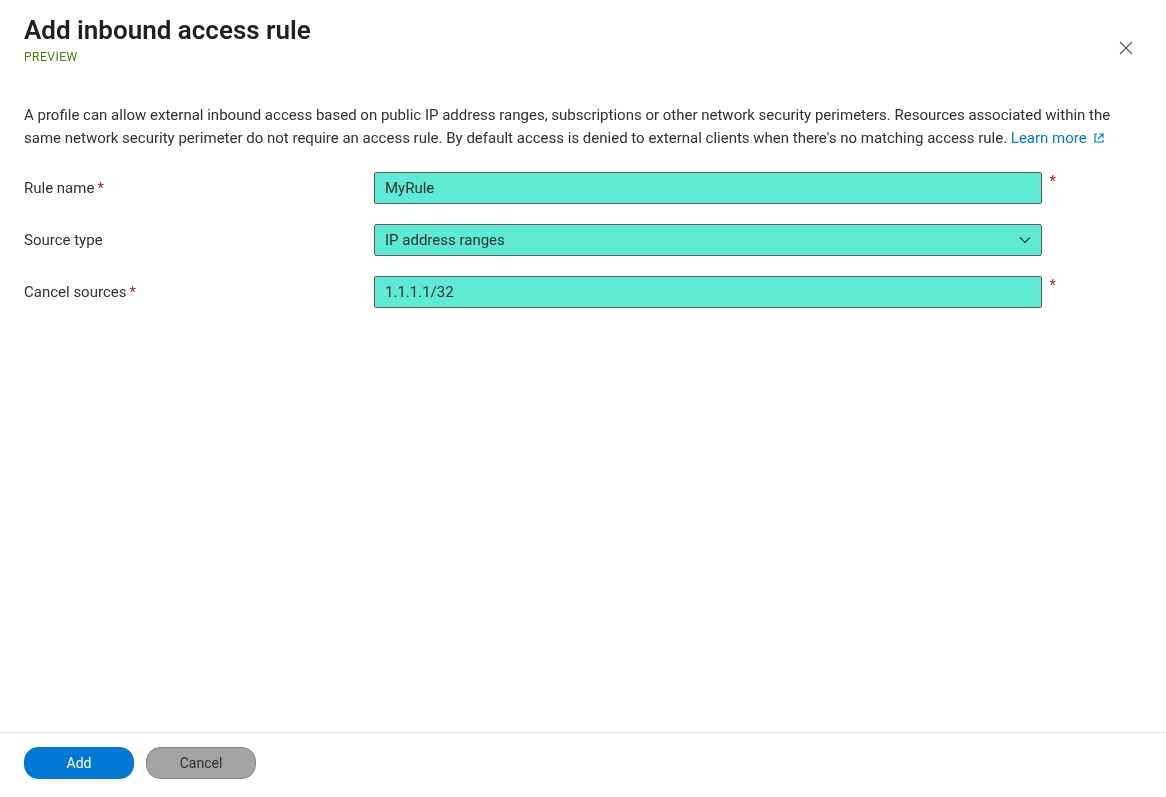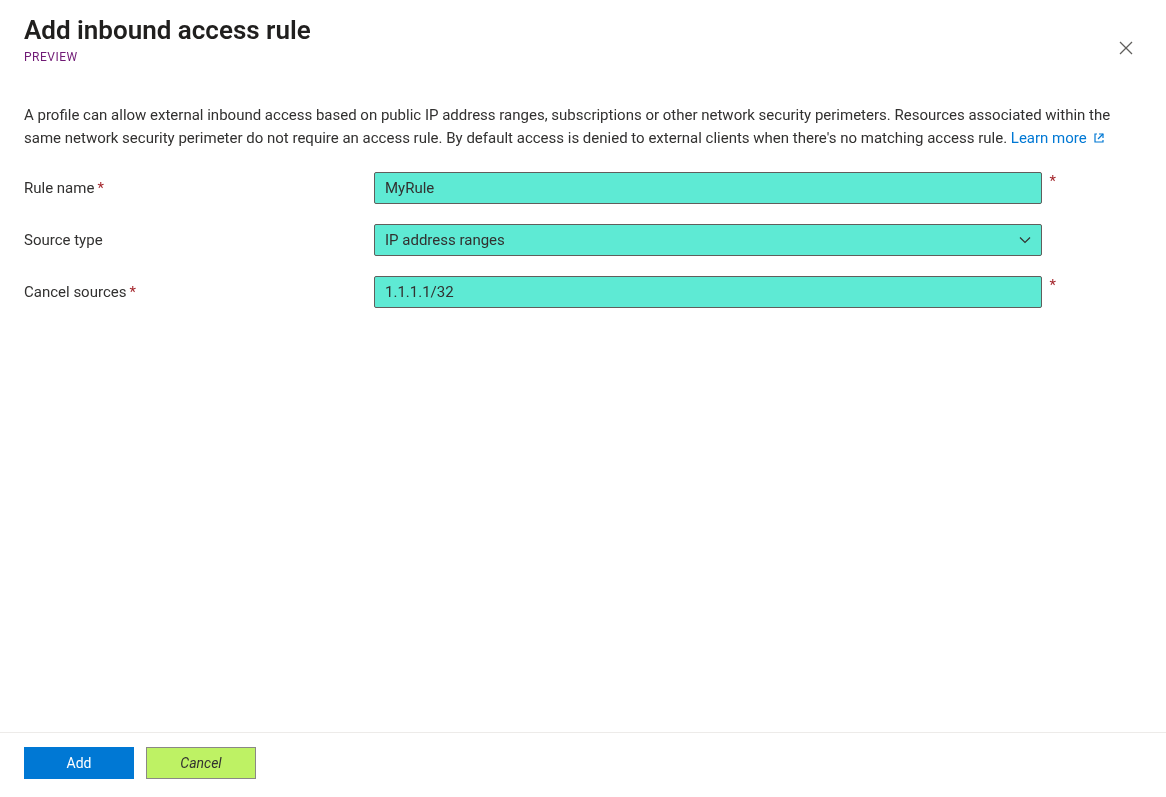--- a/index.html
+++ b/index.html
@@ -28,21 +28,21 @@
       align-items: flex-end;
     }
     .title {
       font-size: 26px;
       font-weight: 600;
       color: #201f1e;
       line-height: 1.3;
     }
     .subtitle {
       font-size: 12px;
-      color: #701a75;
+      color: #4d7c0f;
       text-transform: uppercase;
       letter-spacing: 0.5px;
       margin-top: 2px;
     }
     .close-btn {
       width: 32px;
       height: 32px;
       display: flex;
       align-items: center;
       justify-content: center;
@@ -142,37 +142,36 @@
       right: 0;
       border-top: 1px solid #edebe9;
       padding: 14px 24px 18px 24px;
       display: flex;
       gap: 12px;
     }
     .btn {
       min-width: 80px;
       height: 32px;
       padding: 0 20px;
-      border-radius: 0;
+      border-radius: 14px;
       font-size: 14px;
       cursor: pointer;
       font-family: inherit;
     }
     .btn-primary {
       background: #0078d4;
       color: #ffffff;
       border: 1px solid #0078d4;
       min-width: 110px;
     }
     .btn-secondary {
-      background: #bef264;
+      background: #a3a3a3;
       color: #323130;
       border: 1px solid #8a8886;
       min-width: 110px;
-      font-style: italic;
     }
   </style>
 </head>
 <body>
 
 <div class="panel">
   <div class="header-row">
     <div>
       <h1 class="title">Add inbound access rule</h1>
       <div class="subtitle">PREVIEW</div>

